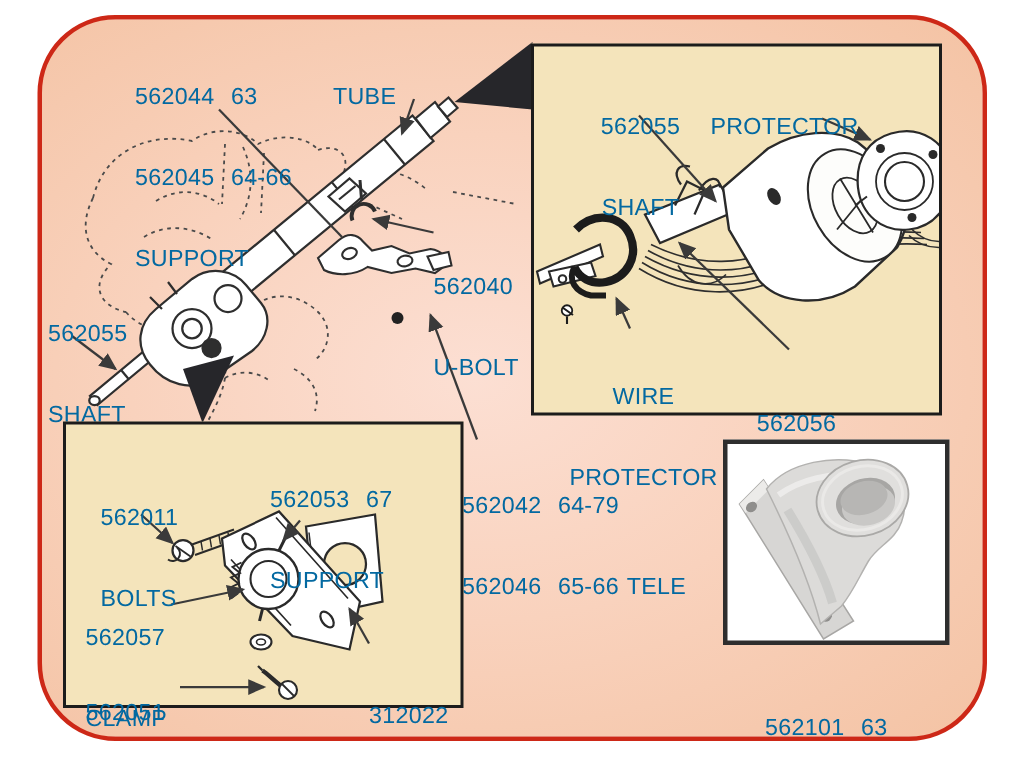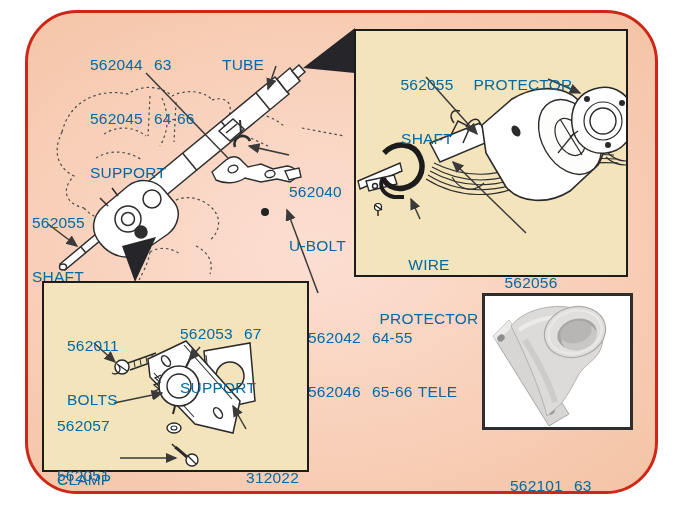--- a/index.html
+++ b/index.html
@@ -100,21 +100,21 @@
   </div>
   <div class="lbl" style="left:289px;top:147px">
     <div>562040</div>
     <div>U-BOLT</div>
   </div>
   <div class="lbl" style="left:32px;top:178px">
     <div>562055</div>
     <div>SHAFT</div>
   </div>
   <div class="lbl" style="left:308px;top:293px">
-    <div>562042  64-55</div>
+    <div>562042  64-79</div>
     <div>562046  65-66 TELE</div>
   </div>
 
   <div class="inset" id="inset-upper">
     <svg width="270" height="244" viewBox="0 0 270 244">
       <defs>
         <marker id="ah2" markerWidth="9" markerHeight="9" refX="7" refY="3.5" orient="auto">
           <path d="M0,0 L8,3.5 L0,7 Z" fill="#3a3a3a"></path>
         </marker>
       </defs>

